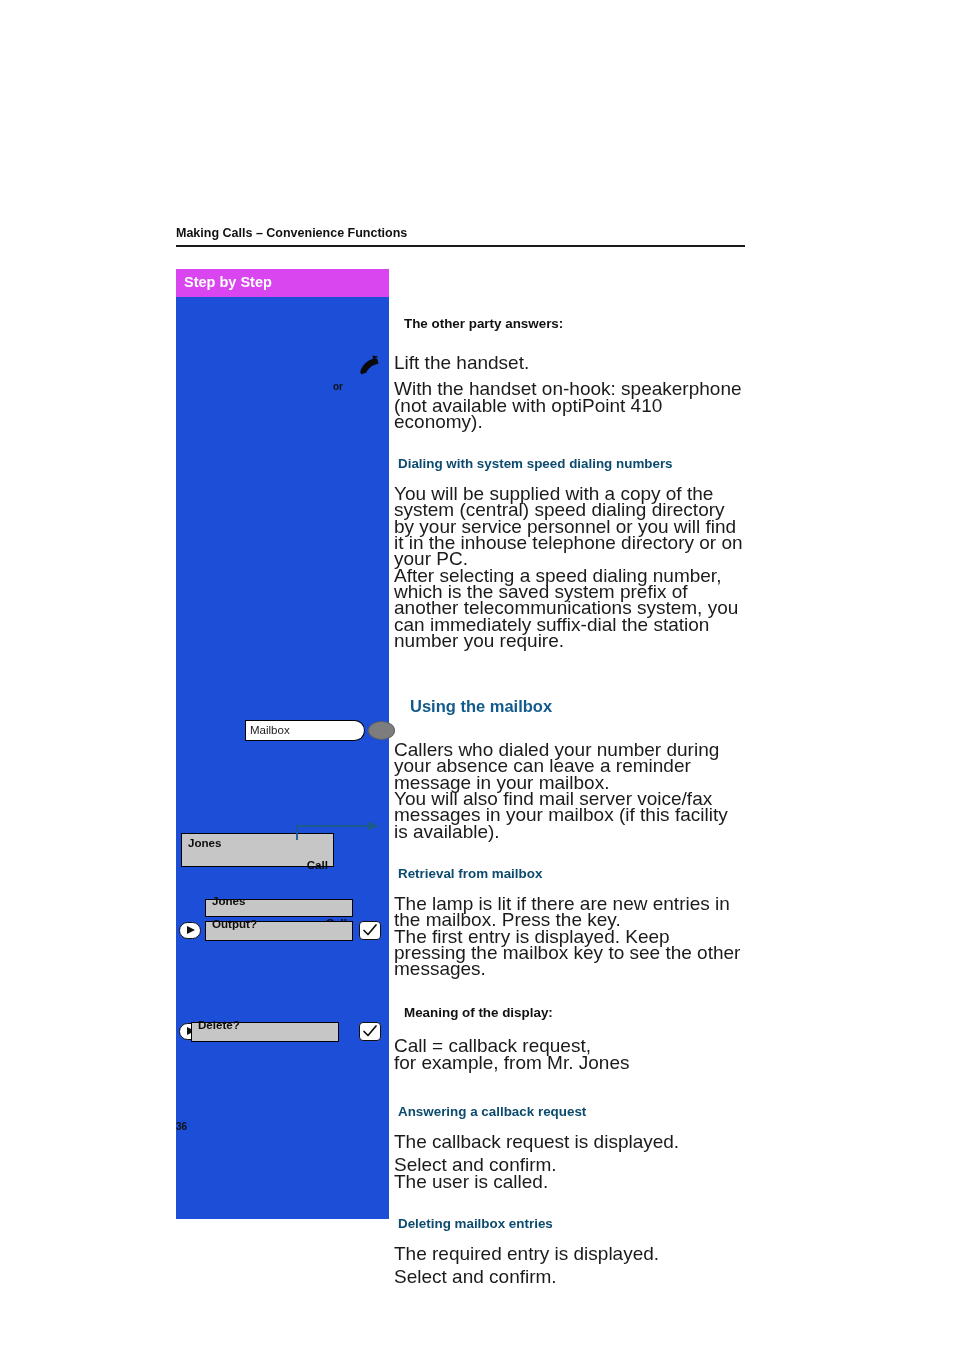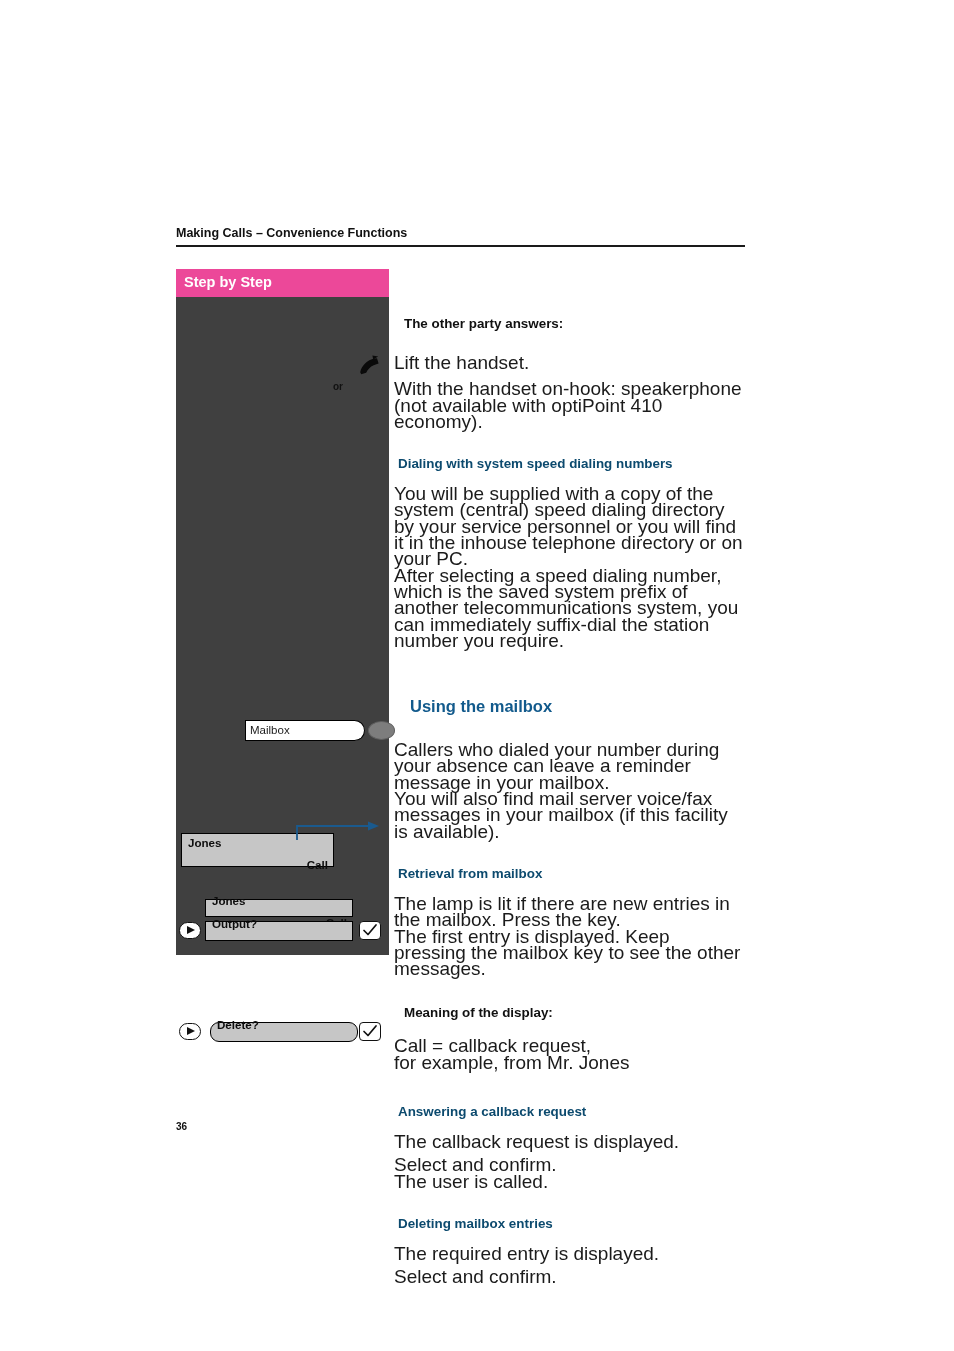--- a/index.html
+++ b/index.html
@@ -45,38 +45,38 @@
     background: #1a1a1a;
   }
 
   
   .sbs-header {
     position: absolute;
     left: 176px;
     top: 269px;
     width: 213px;
     height: 28px;
-    background: #ec4899;
+    background: #d946ef;
   }
   .sbs-header-label {
     position: absolute;
     left: 8px;
     top: 5px;
     color: #ffffff;
     font-size: 14.5px;
     font-weight: bold;
     letter-spacing: 0px;
   }
   .sbs-body {
     position: absolute;
     left: 176px;
     top: 297px;
     width: 213px;
-    height: 658px;
-    background: #404040;
+    height: 922px;
+    background: #1d4ed8;
   }
 
   
   .content {
     position: absolute;
     left: 394px;
     top: 305px;
     width: 352px;
   }
 
@@ -282,21 +282,21 @@
       </div>
       <div class="confirm-key" style="left:183px; top:26px;">
         <svg width="20" height="17" viewBox="0 0 20 17">
           <path d="M4,8.5 L8,12.5 L16,3" fill="none" stroke="#111111" stroke-width="1.7" stroke-linecap="round" stroke-linejoin="round"></path>
         </svg>
       </div>
     </div>
 
     <div class="gfx" style="left:0px; top:722px; width:213px; height:32px;">
       <div class="rocker-key" style="left:3px; top:4px;"></div>
-      <div class="display" style="left:34px; top:3px; width:148px; height:20px;border-radius:9px;">
+      <div class="display" style="left:15px; top:3px; width:148px; height:20px;">
         <span class="dleft">Delete?</span>
         <span class="dright"></span>
       </div>
       <div class="confirm-key" style="left:183px; top:3px;">
         <svg width="20" height="17" viewBox="0 0 20 17">
           <path d="M4,8.5 L8,12.5 L16,3" fill="none" stroke="#111111" stroke-width="1.7" stroke-linecap="round" stroke-linejoin="round"></path>
         </svg>
       </div>
     </div>
 

